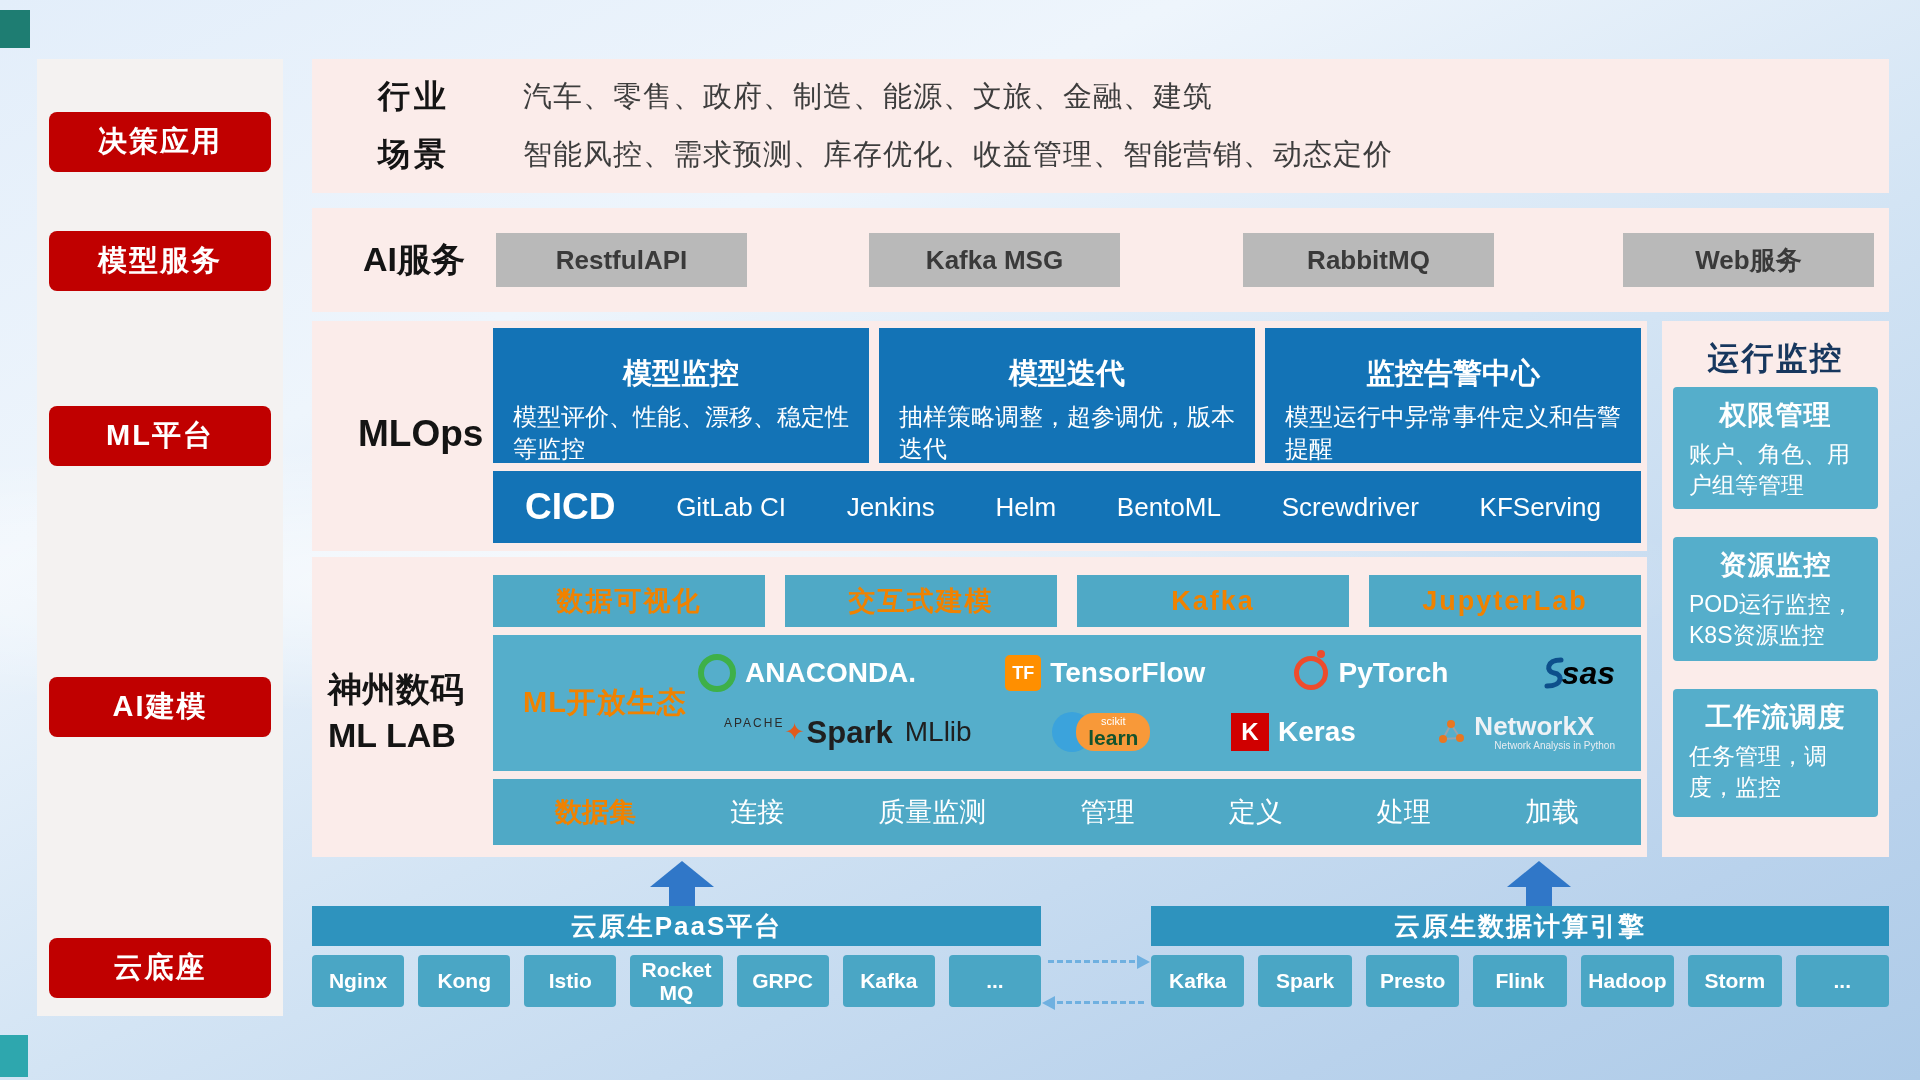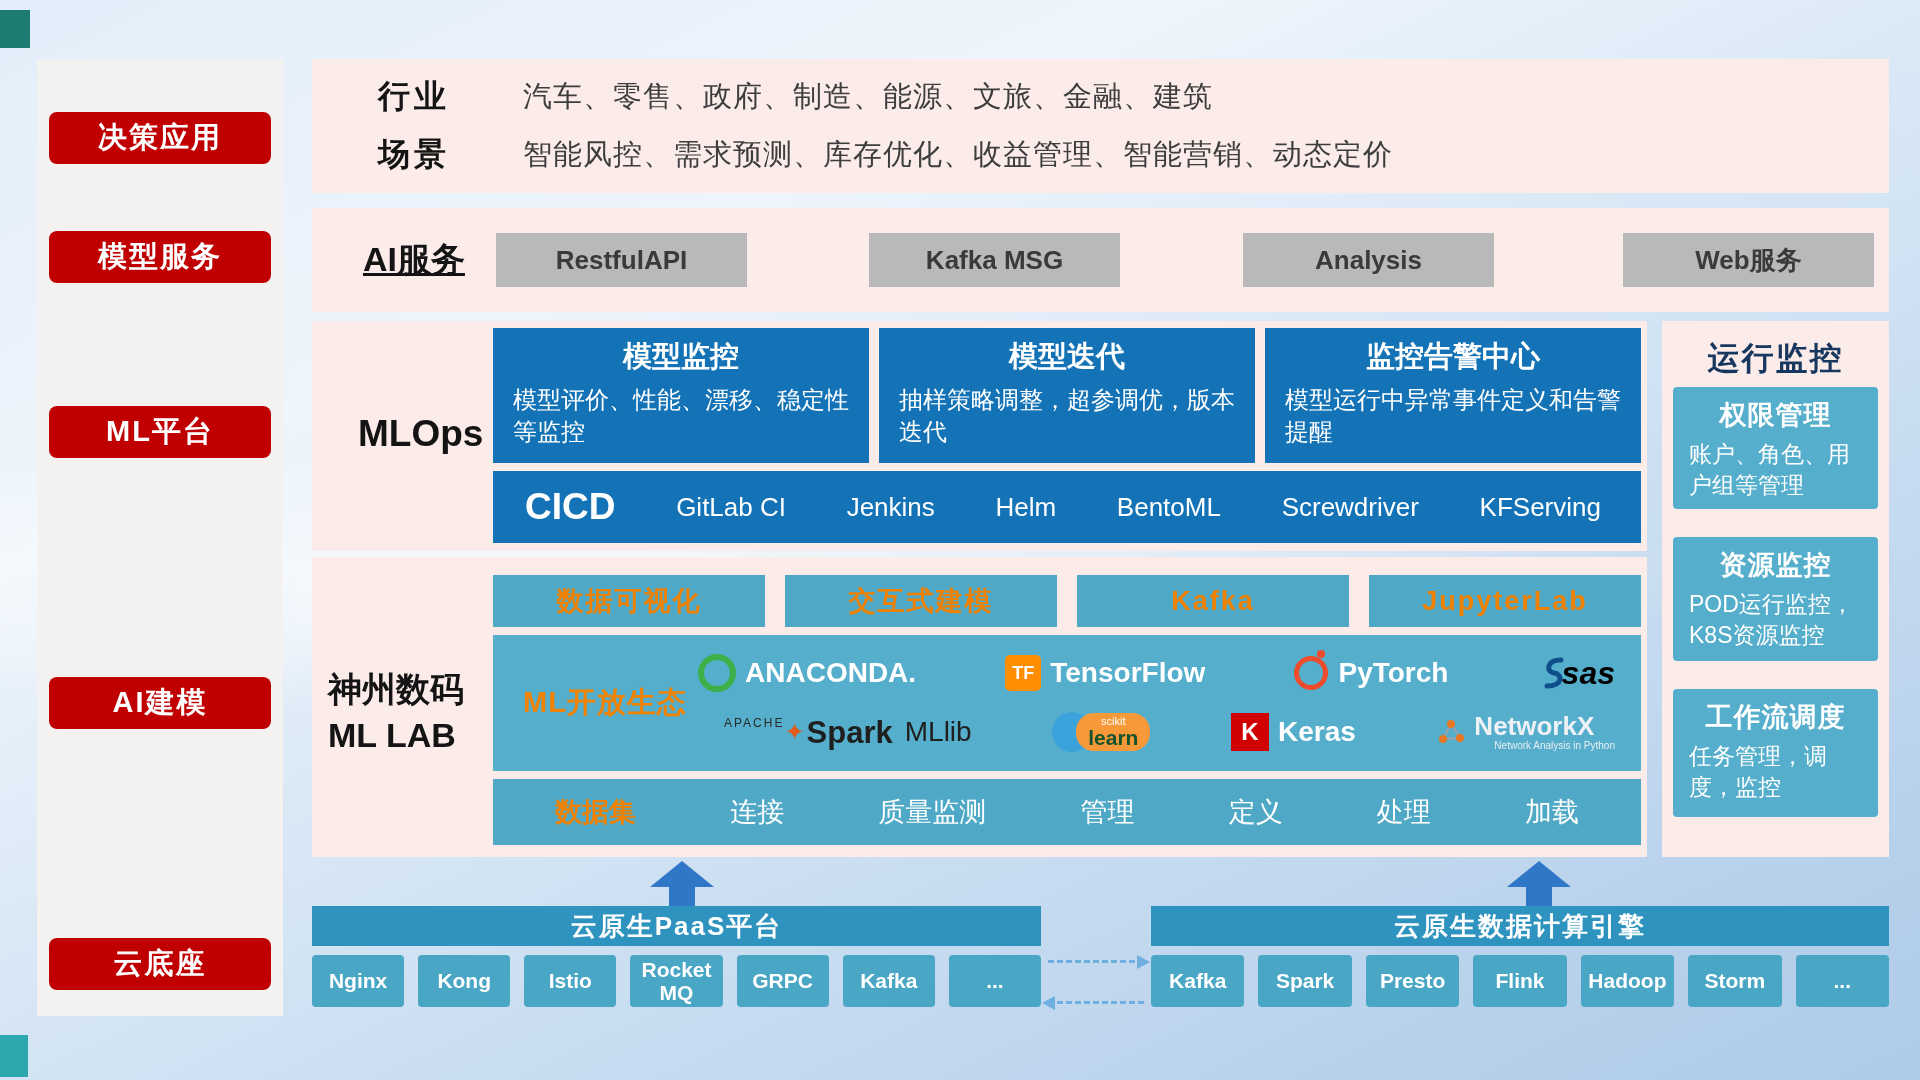--- a/index.html
+++ b/index.html
@@ -6,38 +6,38 @@
   body{font-family:"Liberation Sans","DejaVu Sans",sans-serif;}
   .canvas{position:relative;width:1920px;height:1080px;overflow:hidden;
     background:linear-gradient(155deg,#e3eefa 0%,#eef5fc 28%,#d3e4f4 55%,#b9d2ec 85%,#aecbe8 100%);}
   .cloud{position:absolute;left:0;top:420px;width:1920px;height:320px;
     background:radial-gradient(ellipse at 30% 50%,rgba(255,255,255,.75),rgba(255,255,255,0) 60%);}
   .corner{position:absolute;left:0;}
   .corner.top{top:10px;width:30px;height:38px;background:#1e7d72;}
   .corner.bottom{top:1035px;width:28px;height:42px;background:#2ea7ae;}
 
   .sidebar{position:absolute;left:37px;top:59px;width:246px;height:957px;background:#f4f2f1;}
-  .red-btn{position:absolute;left:12px;width:222px;height:52px;background:#c00000;color:#fff;
+  .red-btn{position:absolute;left:12px;width:222px;height:60px;background:#c00000;color:#fff;
     font-size:29px;font-weight:bold;border-radius:8px;display:flex;align-items:center;justify-content:center;letter-spacing:2px;}
 
   .panel{position:absolute;background:#fbecea;}
   .p-industry{left:312px;top:59px;width:1577px;height:134px;}
   .ind-row{position:absolute;left:66px;height:44px;display:flex;align-items:center;}
   .ind-row .lab{width:145px;font-size:32px;font-weight:bold;color:#141414;letter-spacing:4px;}
   .ind-row .txt{font-size:29px;color:#3d3d3d;letter-spacing:1px;}
 
   .p-ai{left:312px;top:208px;width:1577px;height:104px;}
-  .ai-label{position:absolute;left:51px;top:0;height:104px;display:flex;align-items:center;font-size:34px;font-weight:bold;color:#141414;text-decoration:underline;}
+  .ai-label{position:absolute;left:51px;top:0;height:104px;display:flex;align-items:center;font-size:34px;font-weight:bold;color:#141414;}
   .gray-btn{position:absolute;top:25px;width:251px;height:54px;background:#b9b9b9;color:#3a3a3a;
     font-size:26px;font-weight:bold;display:flex;align-items:center;justify-content:center;}
 
   .p-mlops{left:312px;top:321px;width:1335px;height:230px;}
   .mlops-label{position:absolute;left:46px;top:92px;font-size:37px;font-weight:bold;color:#141414;}
   .mlops-cards{position:absolute;left:181px;top:7px;width:1148px;height:135px;display:flex;gap:10px;}
-  .blue-card{flex:1;background:#1373b6;color:#fff;padding-top:9px;}
+  .blue-card{flex:1;background:#1373b6;color:#fff;padding-top:26px;}
   .blue-card .t{font-size:29px;font-weight:bold;text-align:center;}
   .blue-card .d{font-size:24px;margin:7px 16px 0 20px;line-height:1.32;text-align:left;}
   .cicd-bar{position:absolute;left:181px;top:150px;width:1148px;height:72px;background:#1373b6;color:#fff;
     display:flex;align-items:center;justify-content:space-between;padding:0 40px 0 32px;box-sizing:border-box;}
   .cicd-bar .cicd{font-size:37px;font-weight:bold;}
   .cicd-bar .tool{font-size:26px;}
 
   .p-mllab{left:312px;top:557px;width:1335px;height:300px;}
   .lab-label{position:absolute;left:16px;top:110px;font-size:34px;font-weight:bold;color:#141414;line-height:1.35;}
   .lab-tools{position:absolute;left:181px;top:10px;width:1148px;height:60px;display:flex;gap:20px;}
@@ -129,21 +129,21 @@
     <div class="ind-row" style="top:74px">
       <span class="lab">场景</span>
       <span class="txt">智能风控、需求预测、库存优化、收益管理、智能营销、动态定价</span>
     </div>
   </section>
 
   <section class="panel p-ai">
     <div class="ai-label">AI服务</div>
     <div class="gray-btn" style="left:184px">RestfulAPI</div>
     <div class="gray-btn" style="left:557px">Kafka MSG</div>
-    <div class="gray-btn" style="left:931px">Analysis</div>
+    <div class="gray-btn" style="left:931px">RabbitMQ</div>
     <div class="gray-btn" style="left:1311px">Web服务</div>
   </section>
 
   <section class="panel p-mlops">
     <div class="mlops-label">MLOps</div>
     <div class="mlops-cards">
       <div class="blue-card">
         <div class="t">模型监控</div>
         <div class="d">模型评价、性能、漂移、稳定性等监控</div>
       </div>

